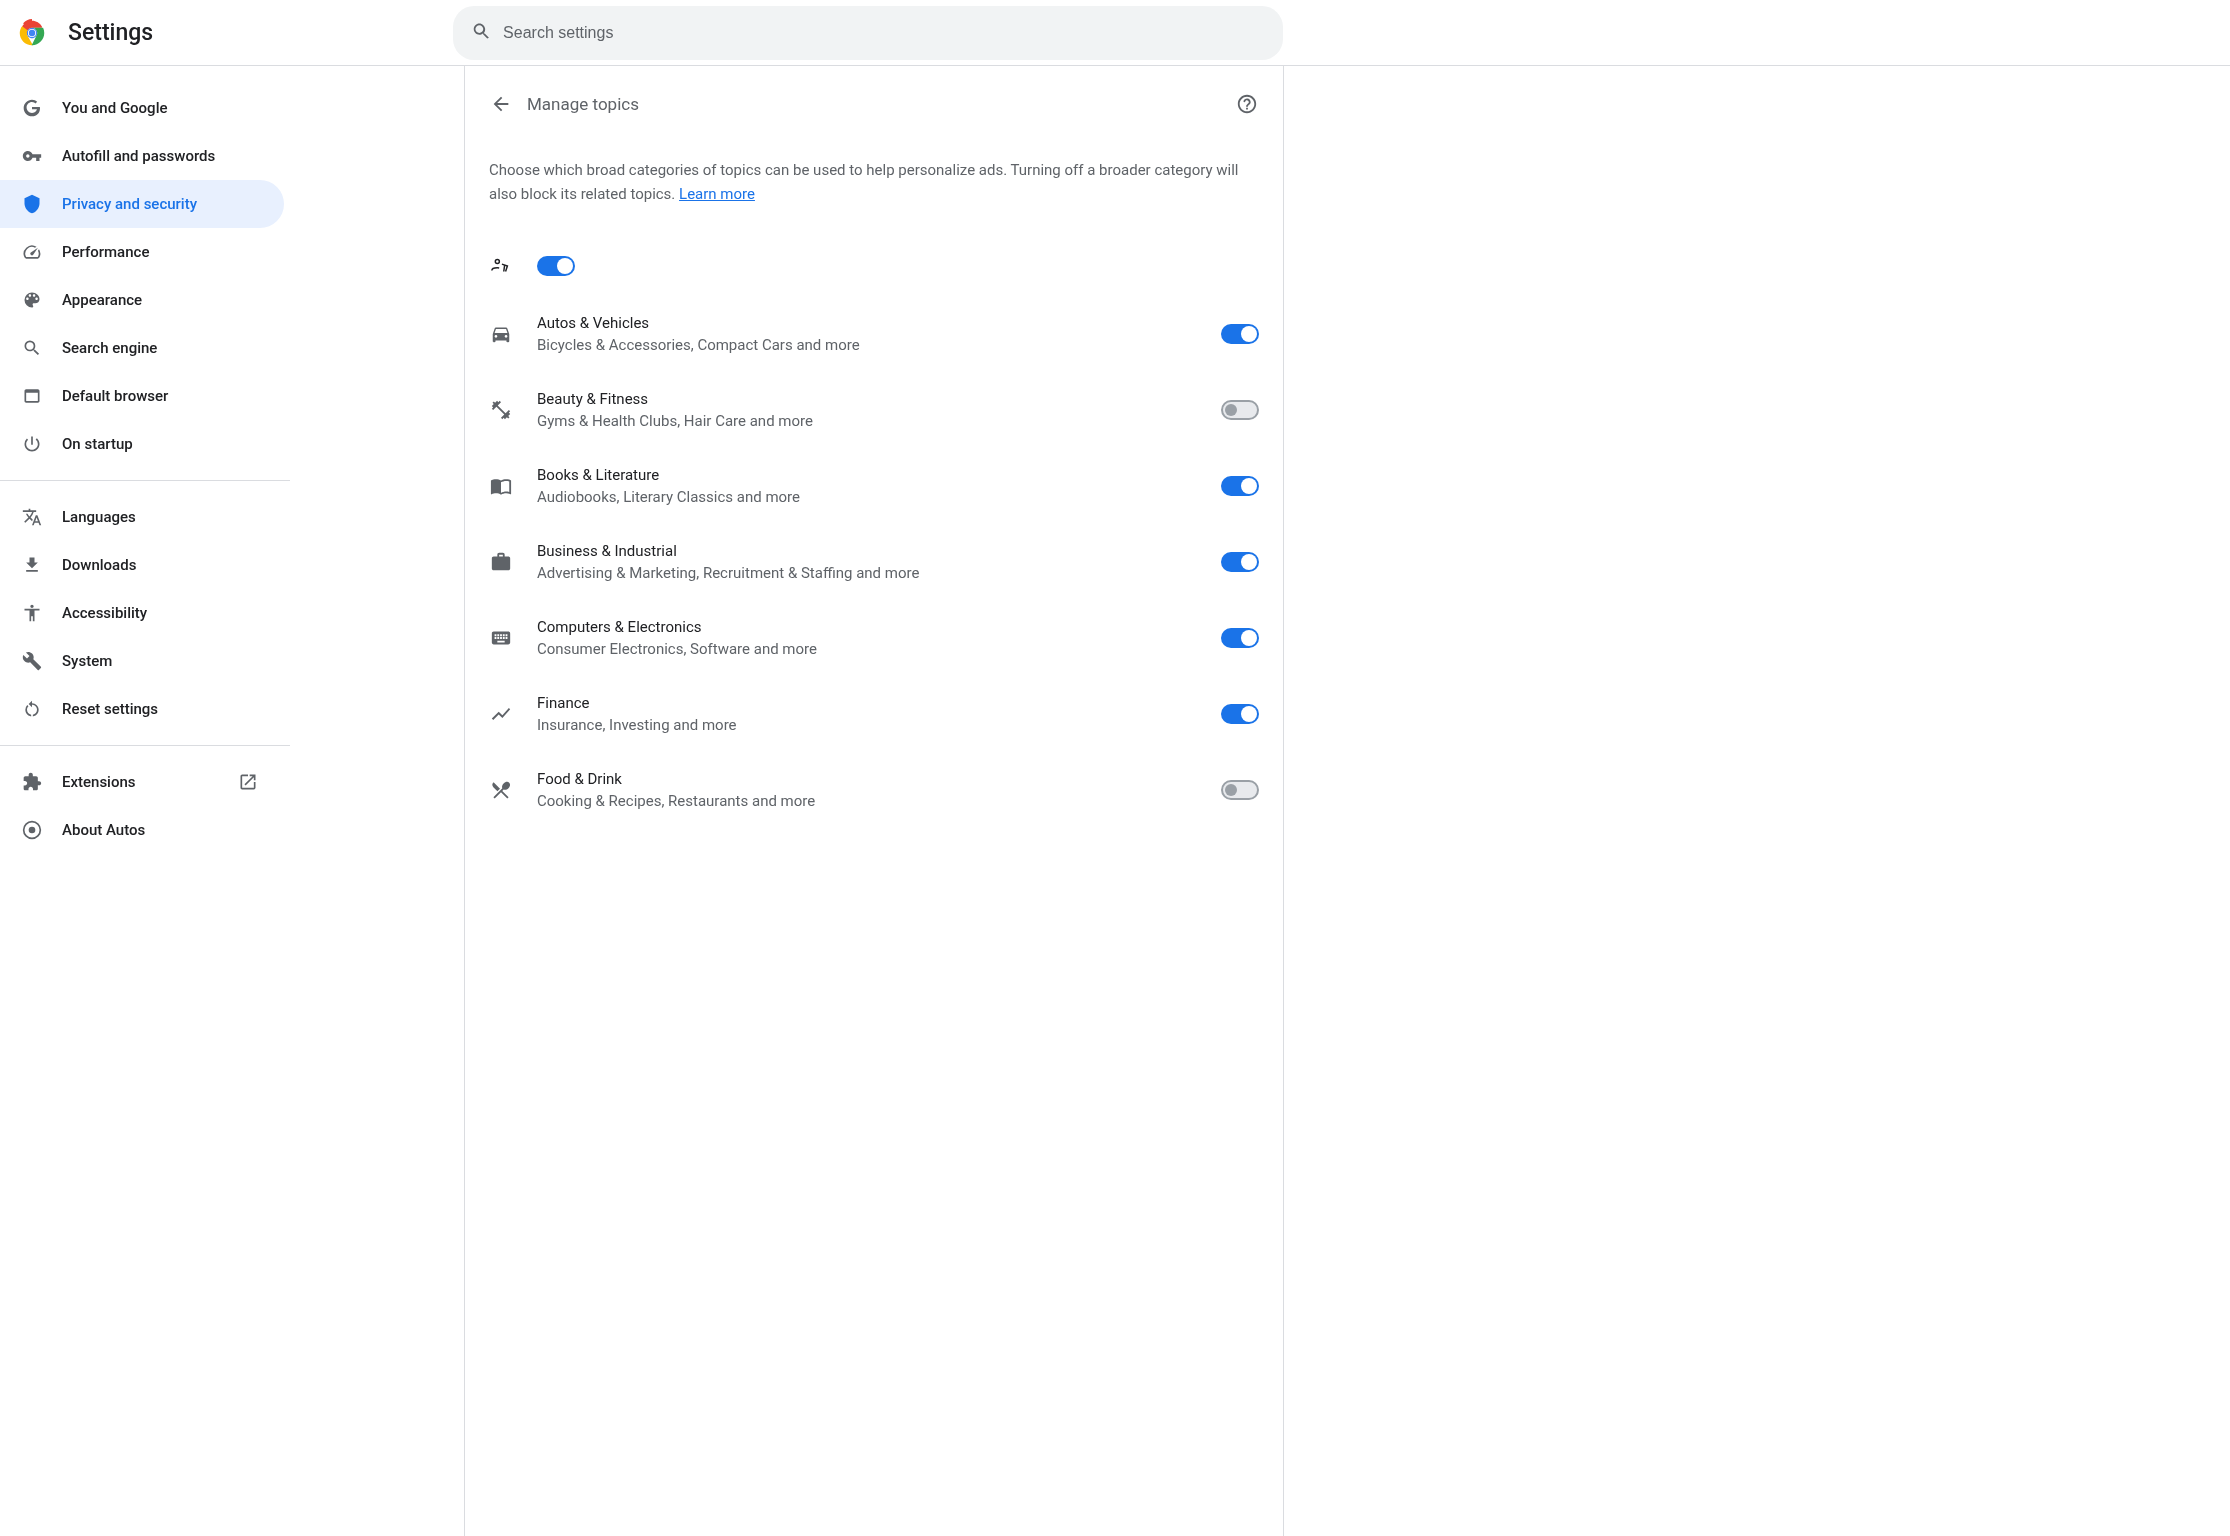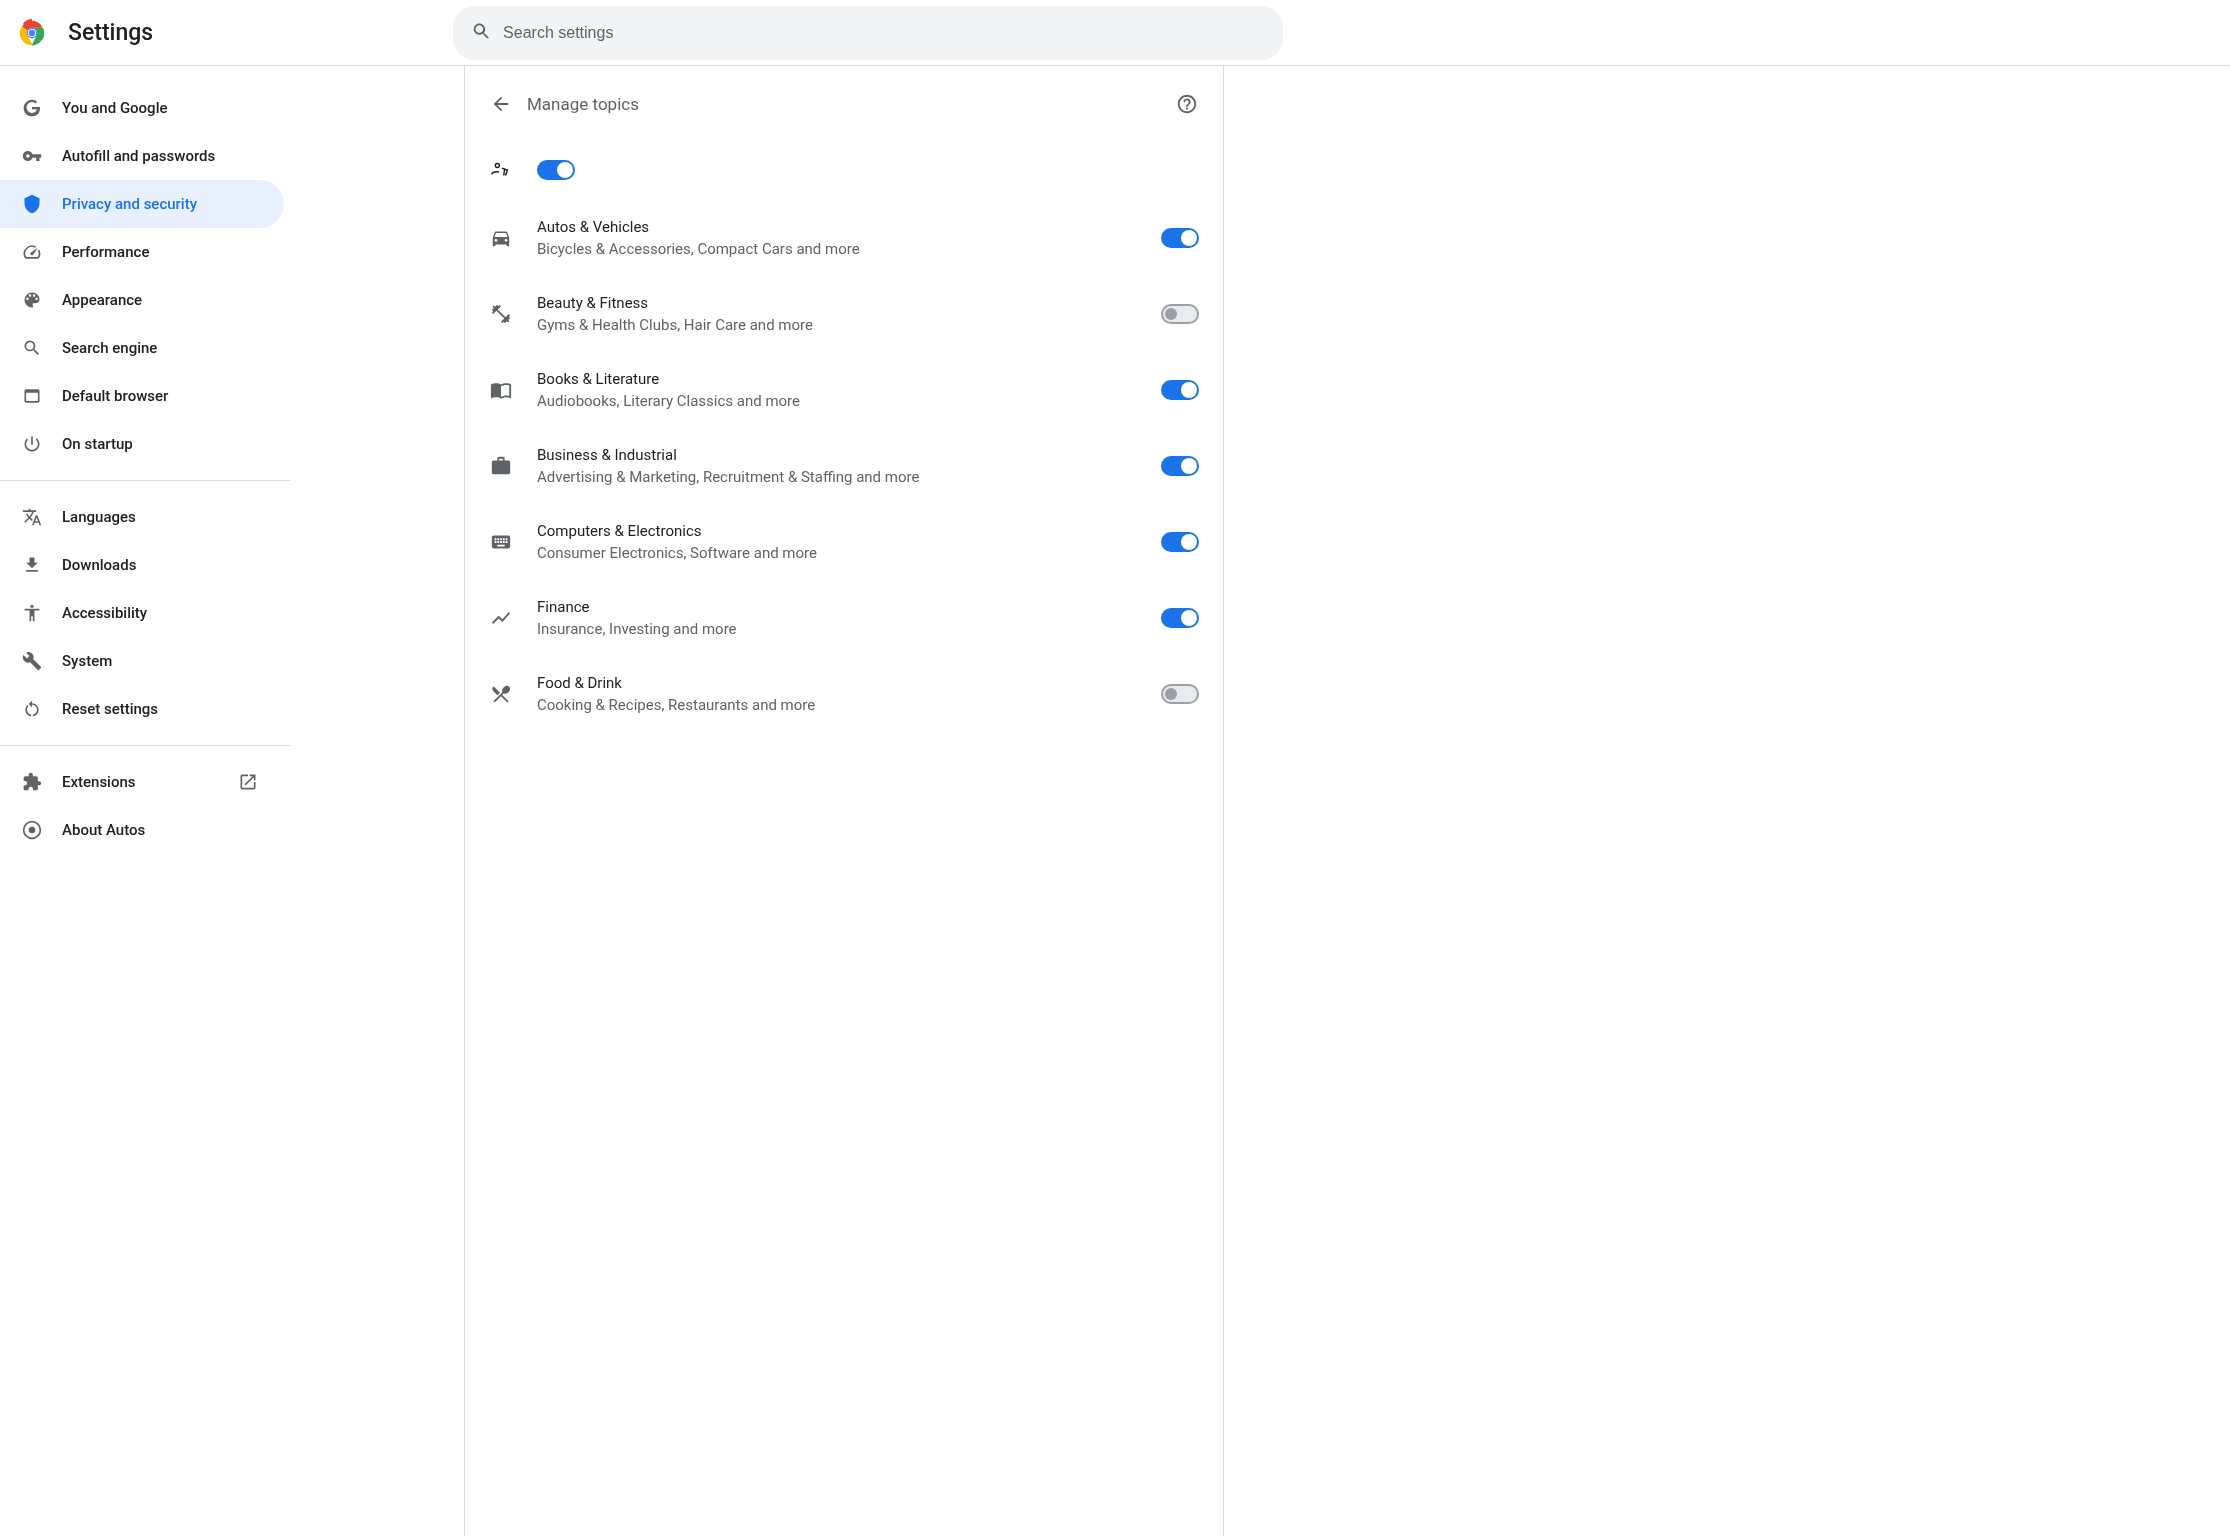--- a/index.html
+++ b/index.html
@@ -94,21 +94,21 @@
     margin: 12px 0;
   }
 
   .main {
     flex: 1;
     display: flex;
     justify-content: flex-start;
     padding-left: 174px;
   }
   .content-card {
-    width: 760px;
+    width: 820px;
     border-left: 1px solid #dadce0;
     border-right: 1px solid #dadce0;
     min-height: calc(100vh - 66px);
     padding-bottom: 40px;
   }
   .page-header {
     display: flex;
     align-items: center;
     padding: 20px 18px 18px 18px;
   }
@@ -369,20 +369,23 @@
             </svg>
         </div>
         <div class="page-title">Manage topics</div>
         <div class="help-btn">
           <svg viewBox="0 0 24 24">
               <path d="M12 2C6.48 2 2 6.48 2 12s4.48 10 10 10 10-4.48 10-10S17.52 2 12 2zm0 18c-4.41 0-8-3.59-8-8s3.59-8 8-8 8 3.59 8 8-3.59 8-8 8zm-1-4h2v2h-2zm1.61-9.96c-2.06-.3-3.88.97-4.43 2.79-.18.58.26 1.17.87 1.17h.2c.41 0 .74-.29.88-.67.32-.89 1.27-1.5 2.3-1.28.95.2 1.65 1.13 1.57 2.1-.1 1.34-1.62 1.63-2.45 2.88 0 .01-.01.01-.01.02-.01.02-.02.03-.03.05-.09.15-.18.32-.25.5-.01.03-.03.05-.04.08-.01.02-.01.04-.02.07-.12.34-.2.75-.2 1.25h2c0-.42.11-.77.28-1.07.02-.03.03-.06.05-.09.08-.14.18-.27.28-.39.01-.01.02-.03.03-.04.1-.12.21-.23.33-.34.96-.91 2.26-1.65 1.99-3.56-.24-1.74-1.61-3.21-3.35-3.47z"></path>
             </svg>
         </div>
       </div>
 
+      <div class="description">
+        <span>Choose which broad categories of topics can be used to help personalize ads. Turning off a broader category will also block its related topics. </span><a href="#">Learn more</a>
+      </div>
 
       <div id="topics-list">
           <div class="topic-row">
     <div class="topic-icon">
               <svg viewBox="0 0 24 24">
                 <path d="M12 12c2.21 0 4-1.79 4-4s-1.79-4-4-4-4 1.79-4 4 1.79 4 4 4zm0 2c-2.67 0-8 1.34-8 4v2h10v-2c0-.55.45-1 1-1h2l-1-3h-4zm7 0l1 3h2v2h-4v-5h1z" opacity="0"></path>
                 <path d="M9 12c1.93 0 3.5-1.57 3.5-3.5S10.93 5 9 5 5.5 6.57 5.5 8.5 7.07 12 9 12zm0 2c-2.33 0-7 1.17-7 3.5V19h11l1-2-2-1H9zm9-4l-2 5h4l1 2 2-5-5-2z" opacity="0"></path>
                 <path d="M11 8c0-1.1-.9-2-2-2s-2 .9-2 2 .9 2 2 2 2-.9 2-2zm-2 4c-2.67 0-8 1.34-8 4v2h9l2-6H9zm11 1l-1-3-2 1 1 3-3 1 1 2 3-1 1 3 2-1-1-3 3-1-1-2-3 1z" opacity="0"></path>
                 <path d="M9 11c1.66 0 3-1.34 3-3S10.66 5 9 5 6 6.34 6 8s1.34 3 3 3zm-7 7v1h10l.5-1c0-2.33-4.67-3.5-7-3.5S2 15.67 2 18zm16-7l-3.5 9h2l.7-2h3.6l.7 2h2L18 11zm-.2 5.5l1.2-3.2 1.2 3.2h-2.4z" opacity="0"></path>
                 <path d="M10 8c0 1.1-.9 2-2 2s-2-.9-2-2 .9-2 2-2 2 .9 2 2zm-2 4c-2.7 0-6 1.3-6 4v2h8l1-3-3-3zm10-1c-.8 0-1.5.5-1.8 1.2L13 19h2l.6-2h3.8l.6 2h2l-3.2-6.8c-.3-.7-1-1.2-1.8-1.2zm-1.8 5l1.8-4.3 1.8 4.3h-3.6z" opacity="0"></path>

